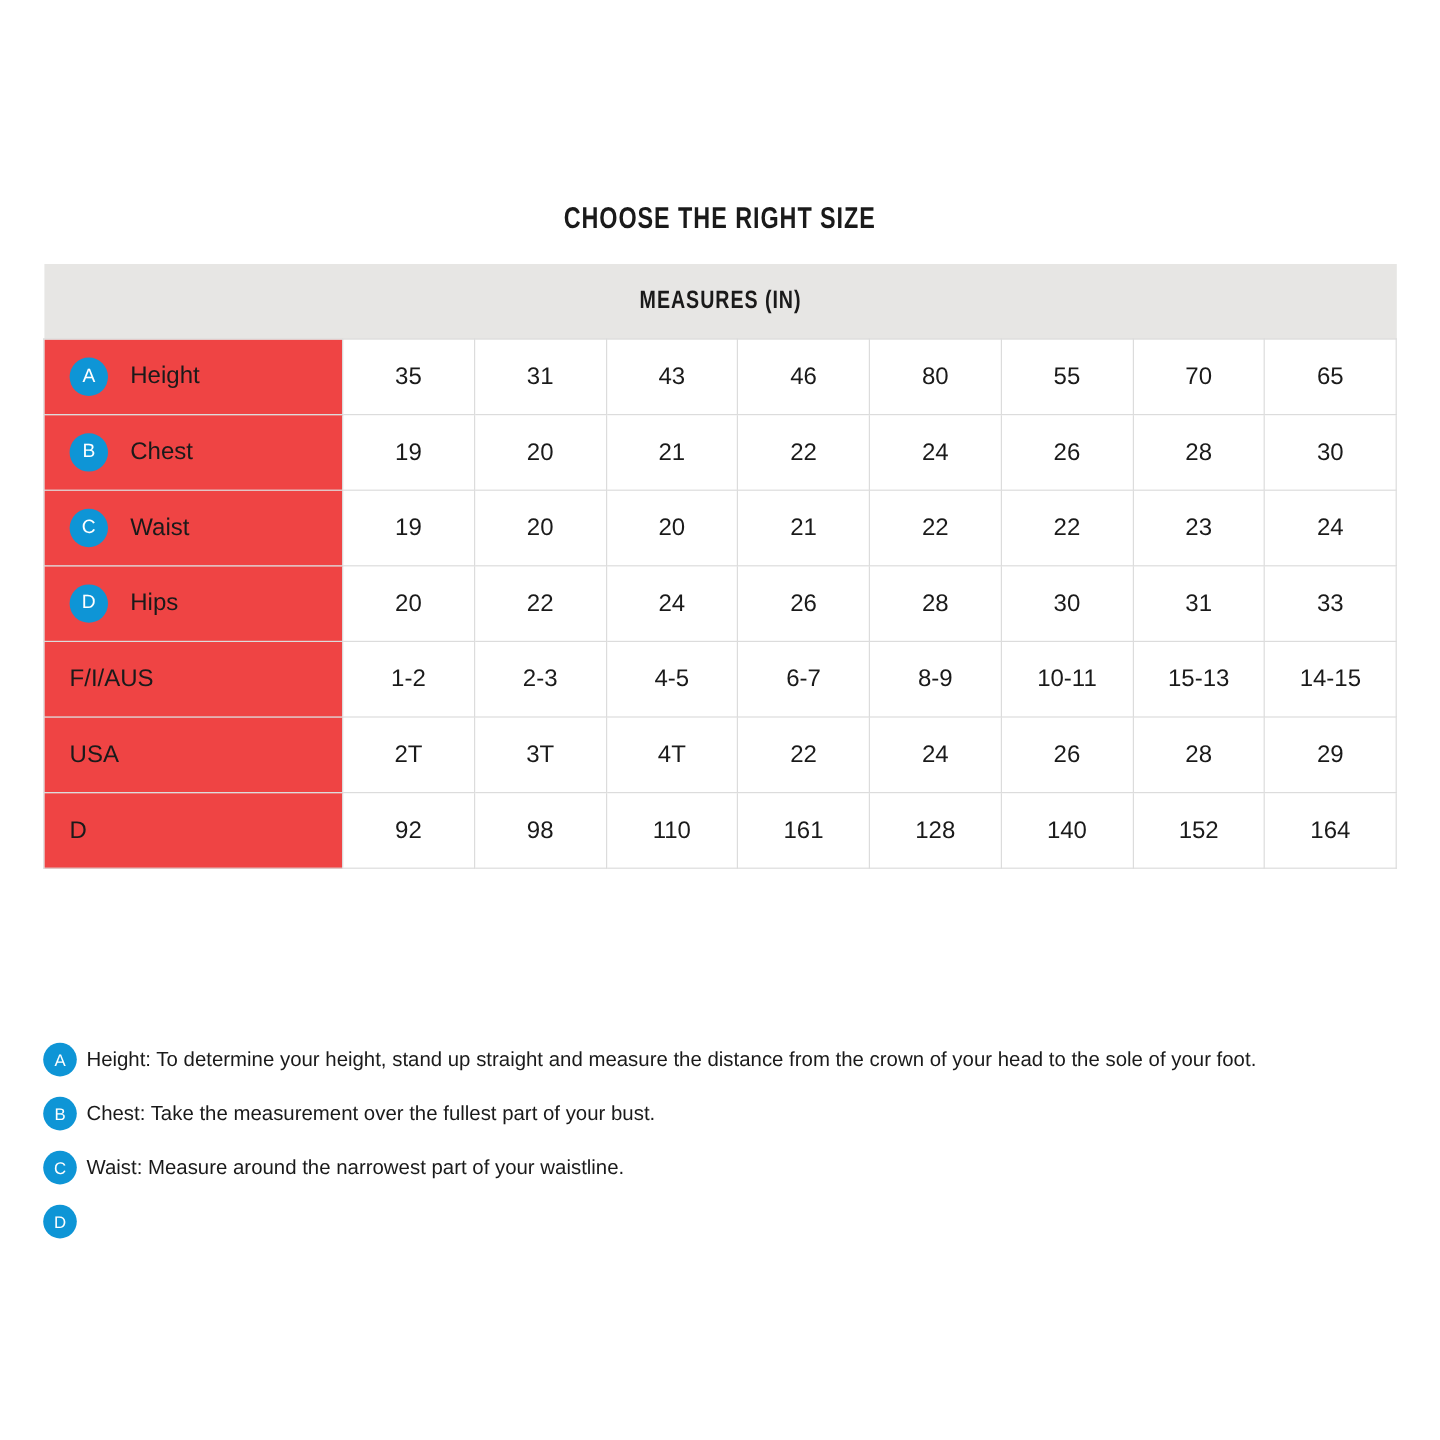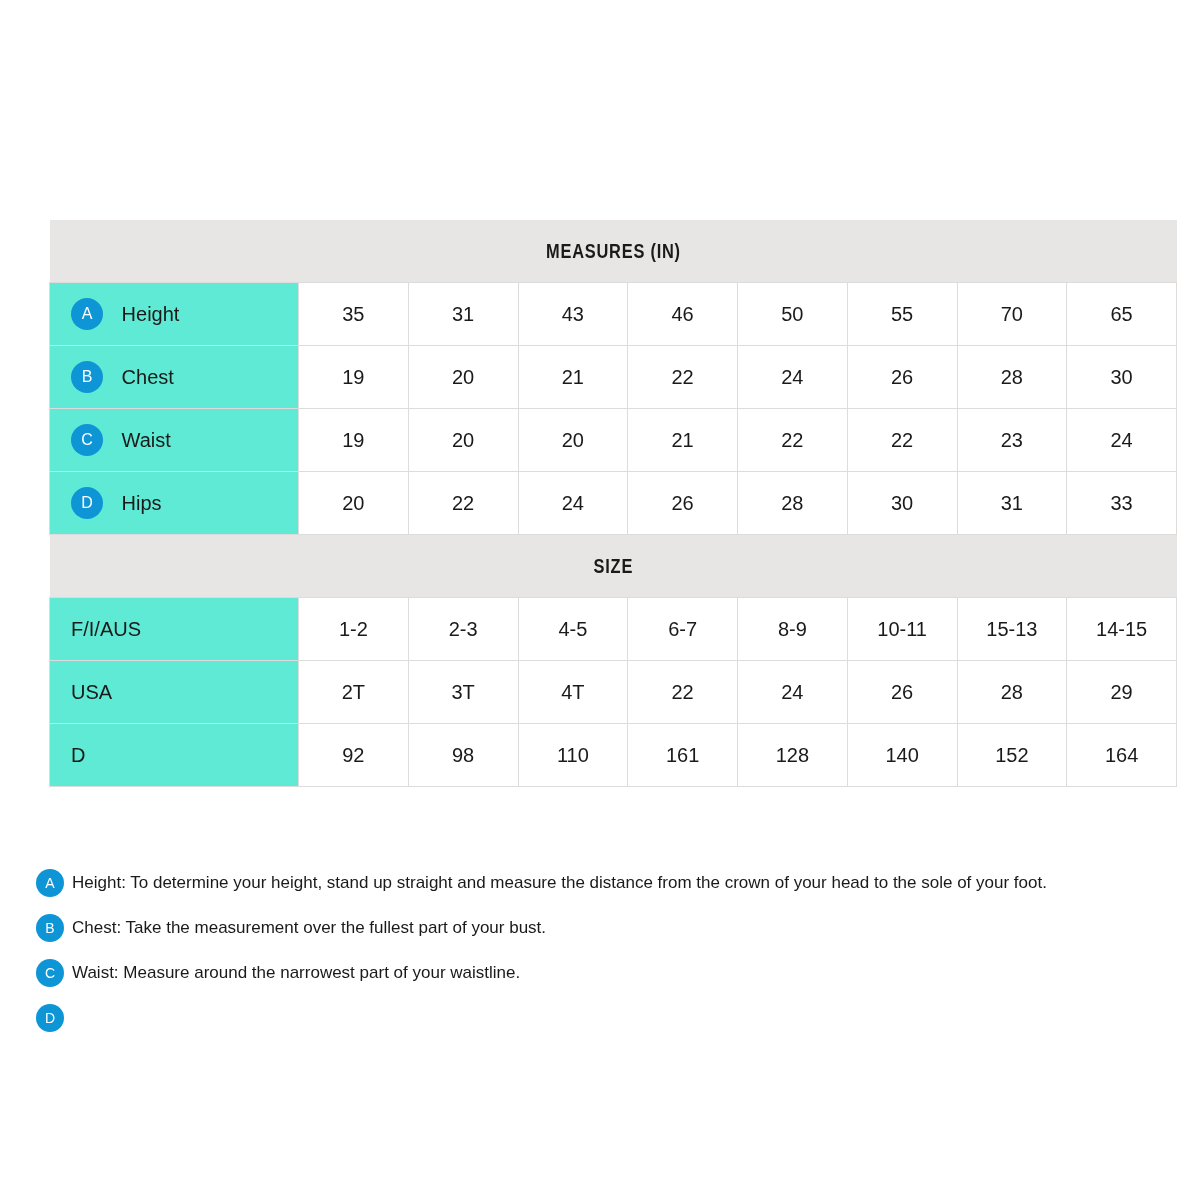--- a/index.html
+++ b/index.html
@@ -21,34 +21,34 @@
     white-space:nowrap;
   }
 
   .page-title{
     position:absolute;top:168px;left:0;width:100%;
     text-align:center;font-size:25px;line-height:28px;
   }
 
   table.size-chart{
     position:absolute;top:220px;left:36px;
-    width:1128px;border-collapse:collapse;table-layout:fixed;margin-left:13px;
+    width:1128px;border-collapse:collapse;table-layout:fixed;
   }
   col.label-col{width:249px;}
 
   td.band-cell{
     height:62px;background:#e7e6e4;text-align:center;
     font-size:21px;line-height:62px;border:none;padding:0;
   }
   td.val{
     height:62px;border:1px solid #dcdcdc;background:#fff;
     text-align:center;font-size:20px;padding:0;
   }
   td.label-cell{
-    height:62px;border:1px solid #dcdcdc;background:#5eead4;
+    height:62px;border:1px solid #dcdcdc;background:#ef4444;
     font-size:20px;padding:0 0 0 21px;vertical-align:middle;
   }
   .circle{
     display:inline-flex;align-items:center;justify-content:center;
     width:32px;height:32px;border-radius:50%;
     background:#0e95d6;color:#ffffff;
     font-size:16px;font-weight:500;
     vertical-align:middle;flex:0 0 auto;
   }
   .label-cell .circle{margin-right:13px;}
@@ -59,20 +59,23 @@
     display:flex;align-items:center;gap:8px;
     font-size:17px;line-height:20px;
   }
   .note .circle{width:28px;height:28px;font-size:14px;}
 </style>
 </head>
 <body>
 
 <div class="page">
 
+  <div class="page-title">
+    <span class="cond">CHOOSE THE RIGHT SIZE</span>
+  </div>
 
   <table class="size-chart">
     <colgroup>
       <col class="label-col">
       <col>
         <col>
         <col>
         <col>
         <col>
         <col>
@@ -89,21 +92,21 @@
 
       <tr>
         <td class="label-cell">
           <span class="circle">A</span>
           <span class="row-label">Height</span>
         </td>
         <td class="val">35</td>
         <td class="val">31</td>
         <td class="val">43</td>
         <td class="val">46</td>
-        <td class="val">50</td>
+        <td class="val">80</td>
         <td class="val">55</td>
         <td class="val">70</td>
         <td class="val">65</td>
       </tr>
 
       <tr>
         <td class="label-cell">
           <span class="circle">B</span>
           <span class="row-label">Chest</span>
         </td>
@@ -140,25 +143,20 @@
         <td class="val">20</td>
         <td class="val">22</td>
         <td class="val">24</td>
         <td class="val">26</td>
         <td class="val">28</td>
         <td class="val">30</td>
         <td class="val">31</td>
         <td class="val">33</td>
       </tr>
 
-      <tr>
-        <td class="band-cell" colspan="9">
-          <span class="cond">SIZE</span>
-        </td>
-      </tr>
 
       <tr>
         <td class="label-cell">F/I/AUS</td>
         <td class="val">1-2</td>
         <td class="val">2-3</td>
         <td class="val">4-5</td>
         <td class="val">6-7</td>
         <td class="val">8-9</td>
         <td class="val">10-11</td>
         <td class="val">15-13</td>

